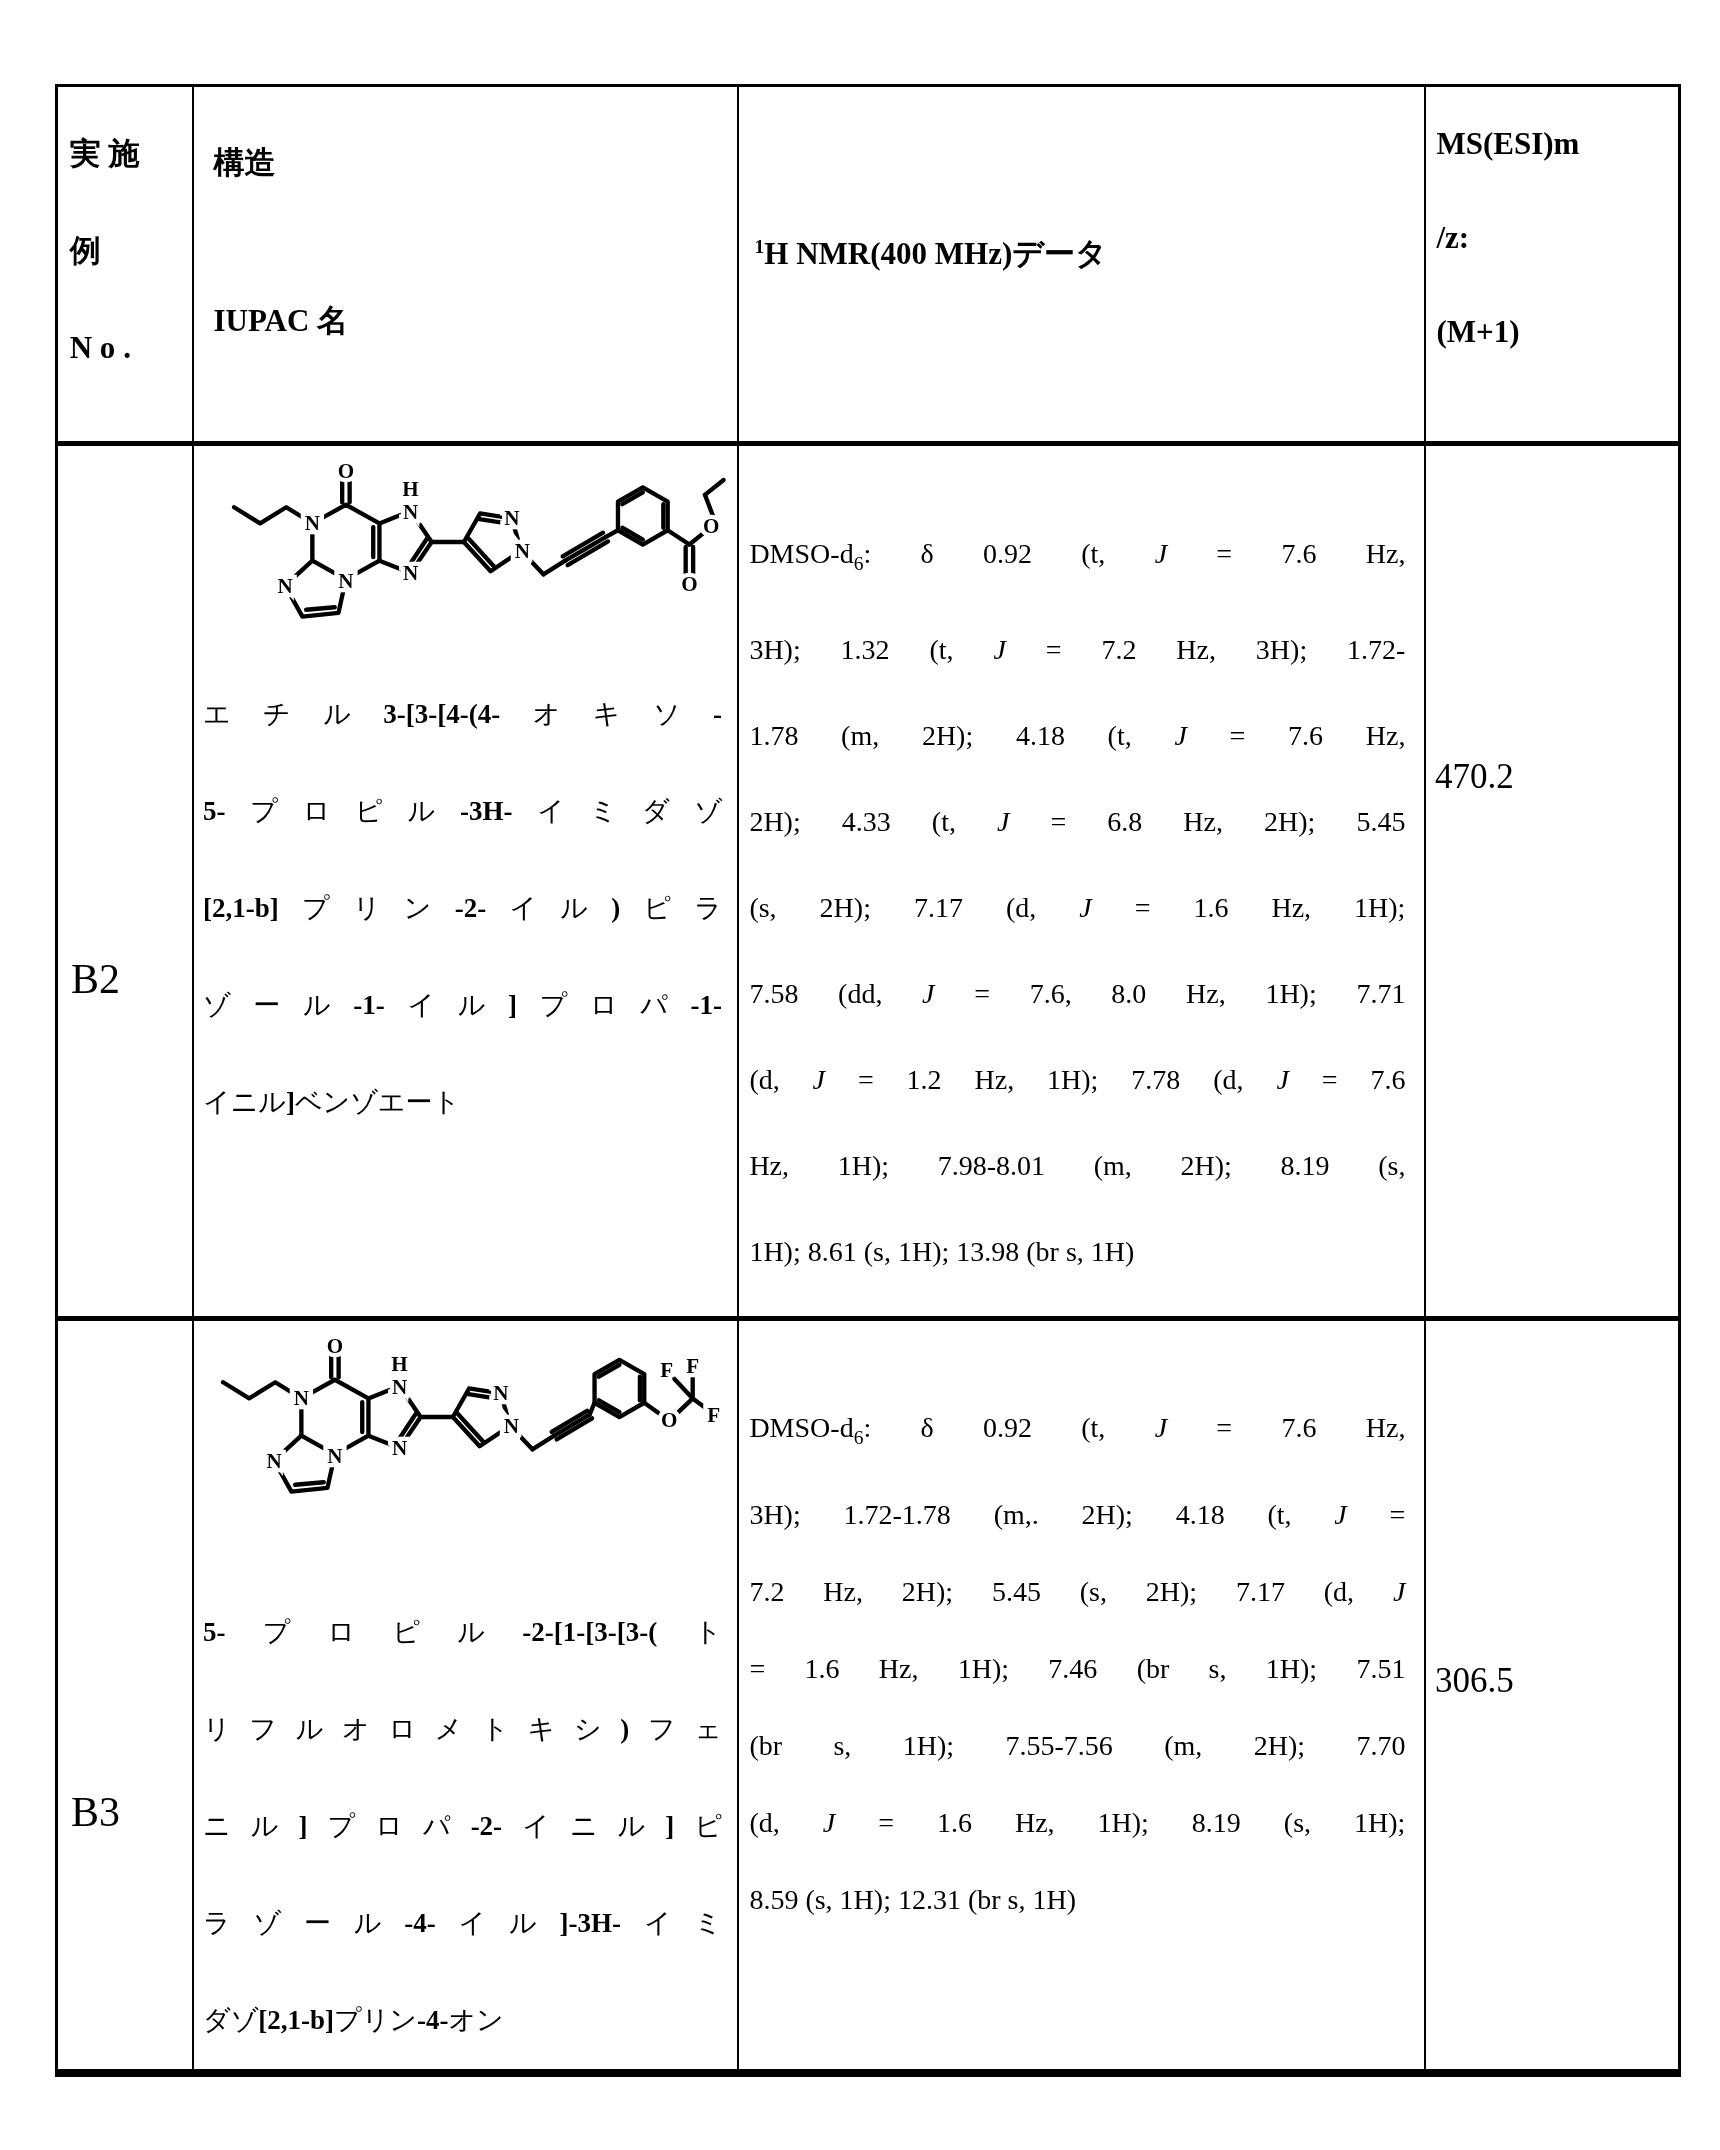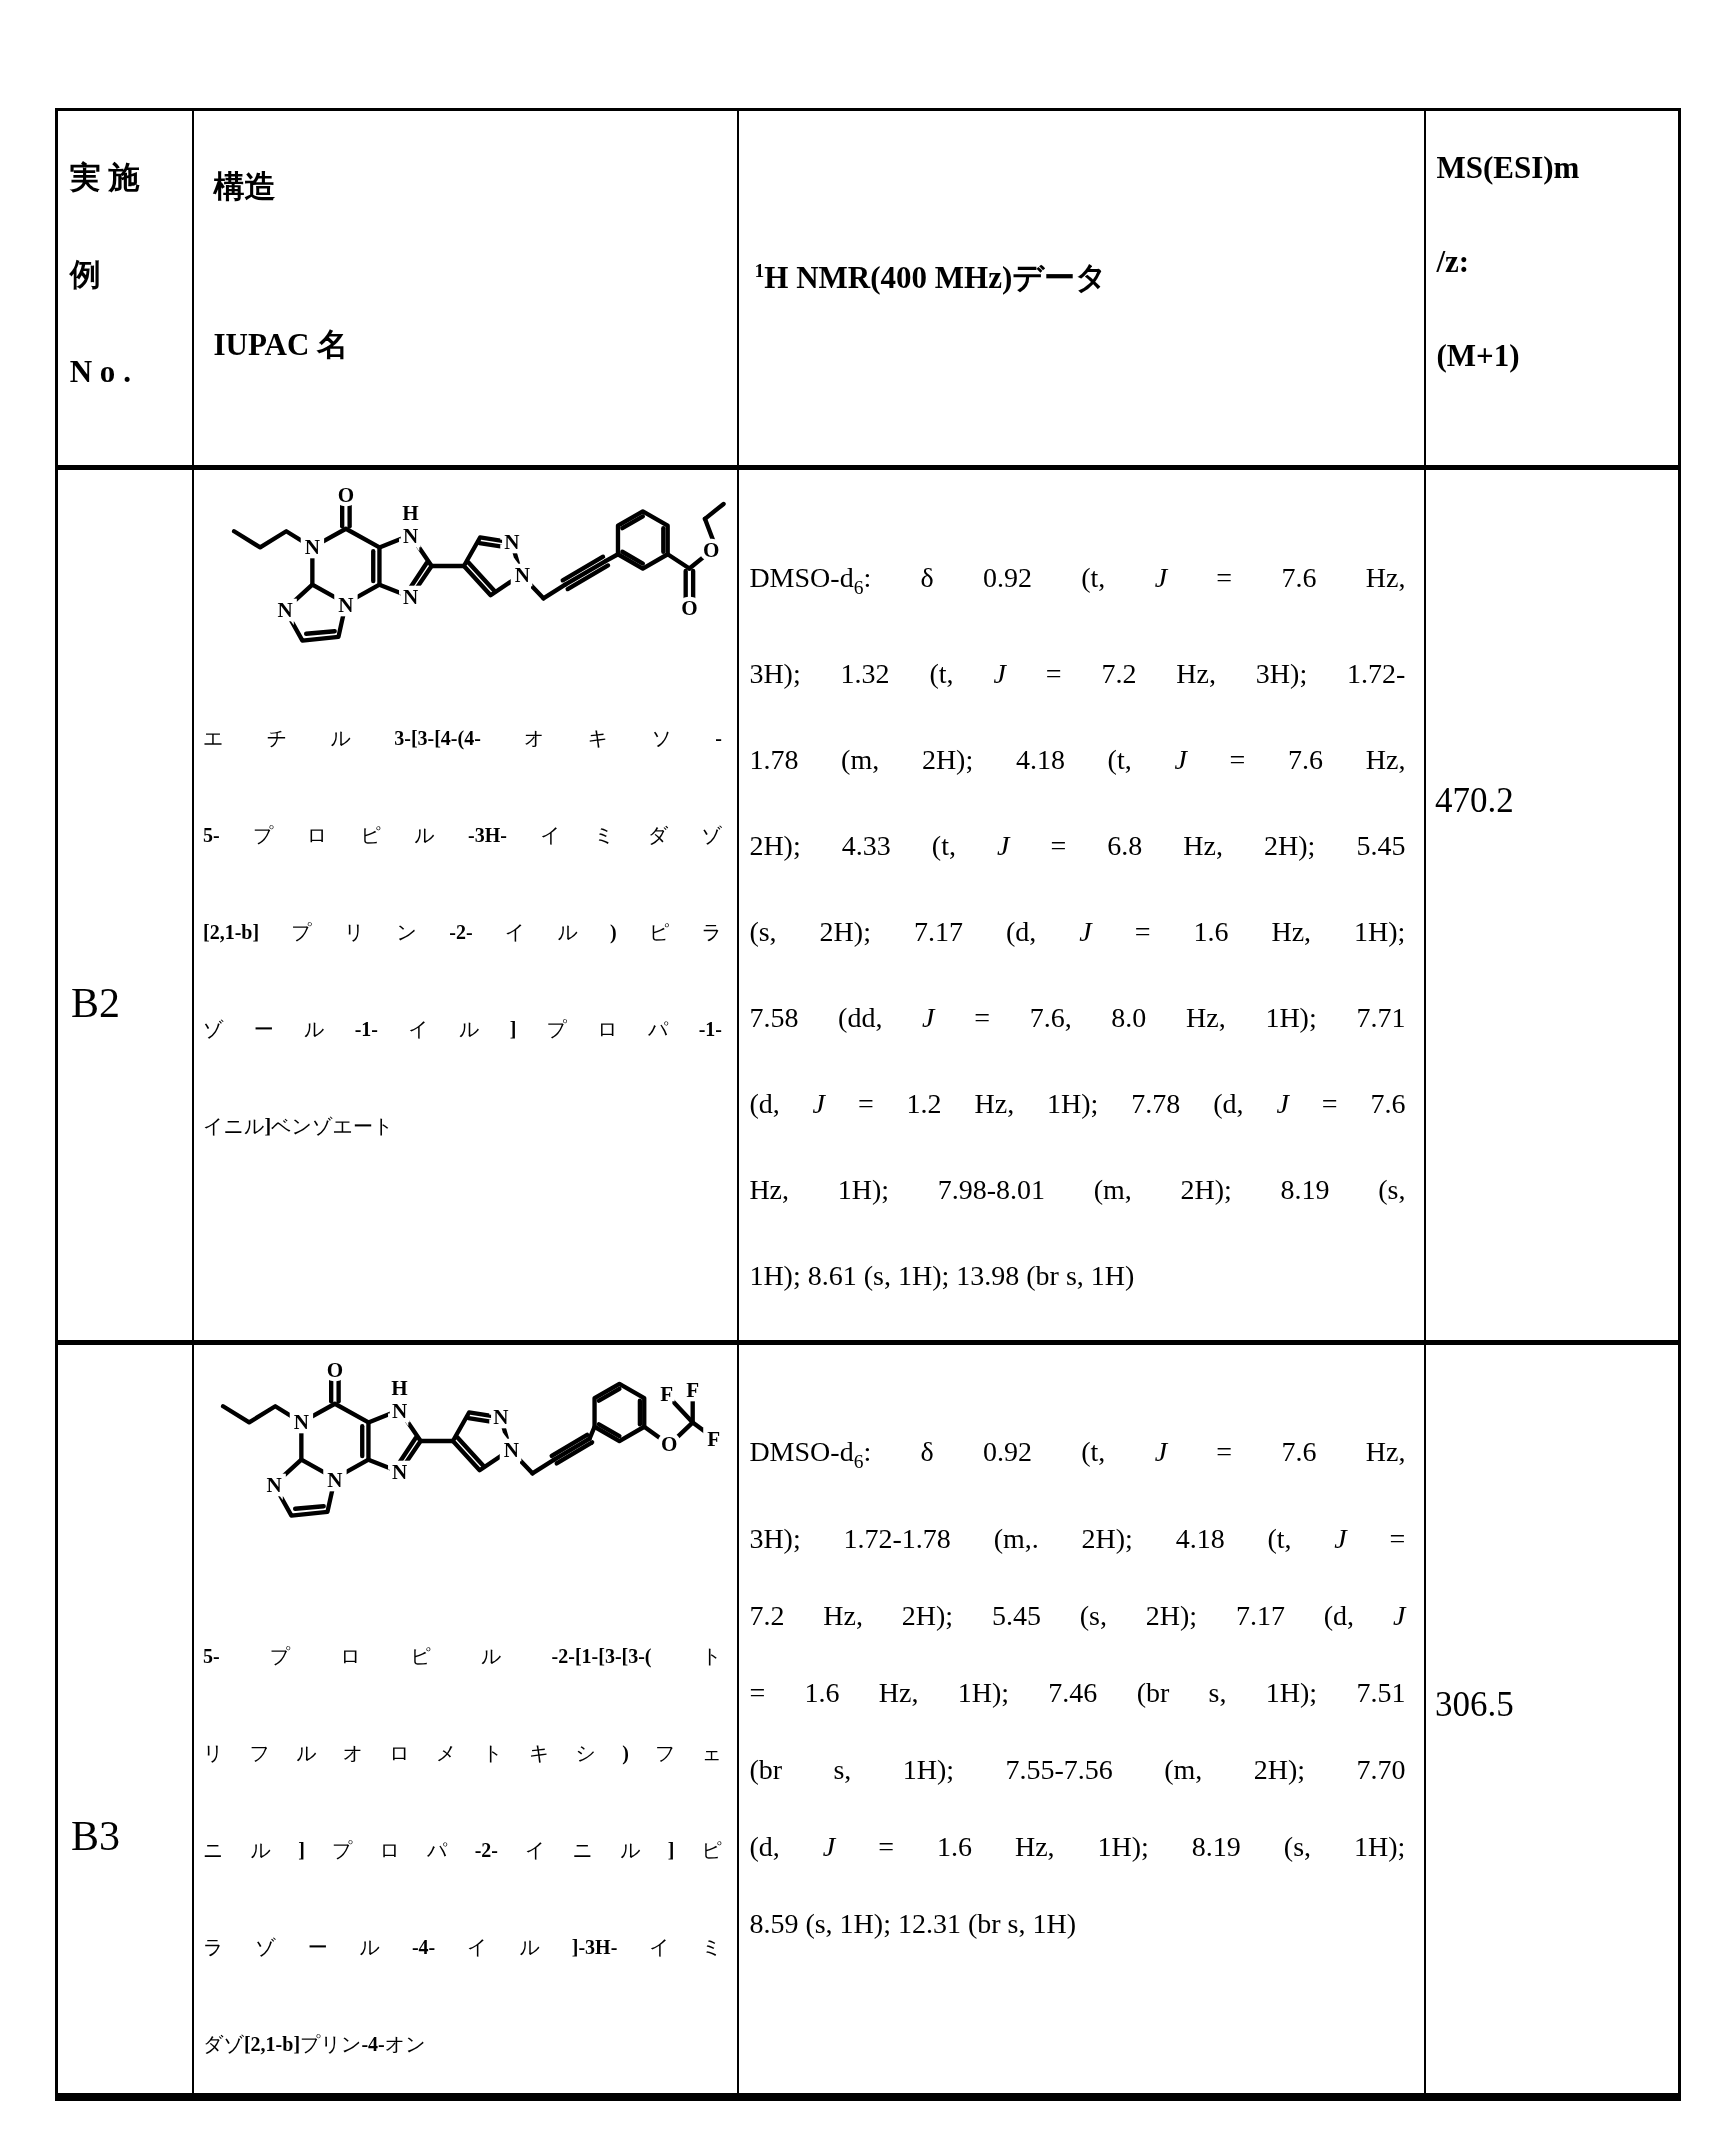--- a/index.html
+++ b/index.html
@@ -8,36 +8,35 @@
     width: 1720px; height: 2151px; position: relative;
     font-family: "Liberation Serif", serif; color:#000;
   }
   .tbl {
     position:absolute; left:55px; top:84px;
     display:grid;
     grid-template-columns:136px 545px 687px 252px;
     grid-template-rows:359px 875px 748px;
     border:3.2px solid #000; border-bottom-width:8.4px;
     background:#fff;
-    margin-top:24px;
   }
   .cell { position:relative; border-right:2.6px solid #000; border-bottom:5.8px solid #000; }
   .cell.lc { border-right:none; }
   .cell.lr { border-bottom:none; }
   .abs { position:absolute; }
   .hdr { font-weight:bold; font-size:31px; }
   .hlines { letter-spacing:7.8px; }
   .hlines .ln { height:97px; display:flex; align-items:center; }
   .shdr .ln { height:32px; display:flex; align-items:center; }
   .shdr .ln + .ln { margin-top:126px; }
   .mshdr .ln { height:32px; display:flex; align-items:center; }
   .mshdr .ln + .ln { margin-top:62px; }
   .exno { font-size:42px; }
   .msval { font-size:35px; }
-  .iupac { font-size:20px; line-height:97px; }
+  .iupac { font-size:27px; line-height:97px; }
   .iupac .ln { text-align:justify; text-align-last:justify; }
   .iupac .ln:last-child { text-align-last:left; }
   .nmr { font-size:28px; }
   .nmr .ln { text-align:justify; text-align-last:justify; }
   .nmr .ln:last-child { text-align-last:left; }
   .nmr-b2 { line-height:86px; }
   .nmr-b3 { line-height:77px; }
   .nmr sub { font-size:19.5px; }
   .nmr sup, .hdr sup { font-size:19.5px; }
   svg .bond { stroke:#000; stroke-width:7; fill:none; stroke-linecap:round; stroke-linejoin:round; }

